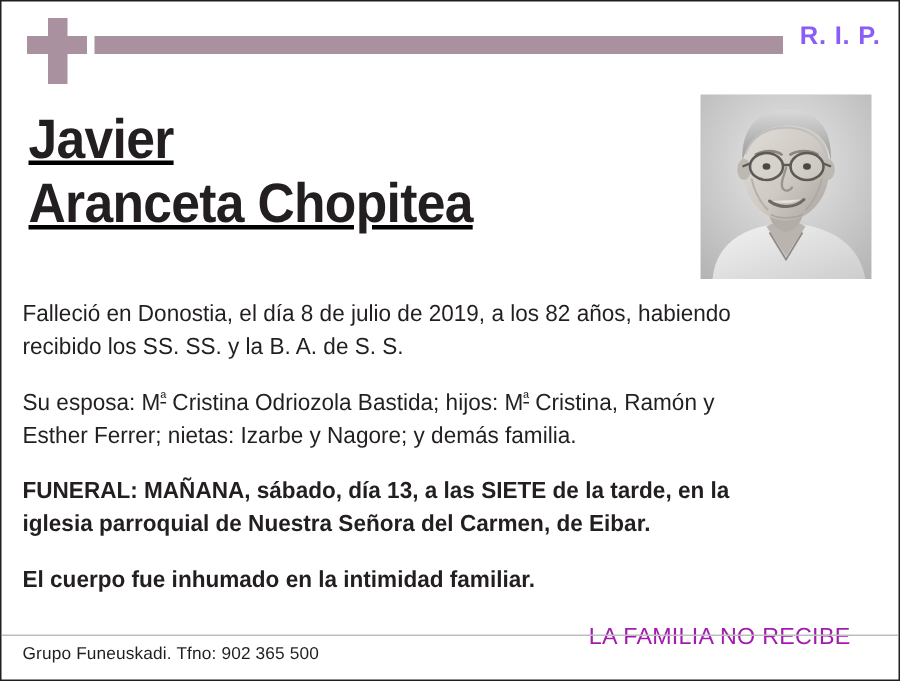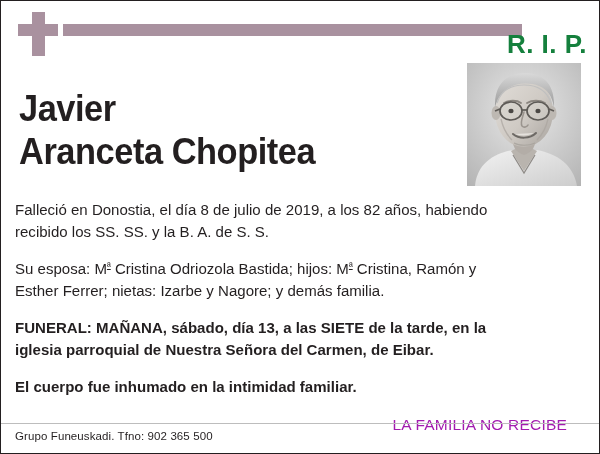--- a/index.html
+++ b/index.html
@@ -52,35 +52,36 @@
     position: absolute;
     left: 62px;
     top: 23px;
     width: 459px;
     height: 12px;
     background: #a9919f;
   }
   .rip {
     position: absolute;
     right: 12px;
-    top: 30px;
-    font-size: 26px;
+    top: 14px;
+    font-size: 17px;
     font-weight: bold;
     letter-spacing: 0.5px;
-    color: #15803d;
+    color: #8b5cf6;
     line-height: 1;
     font-family: "Liberation Sans", sans-serif;
   }
 
   
   .nameblock {
     position: absolute;
     left: 18px;
-    top: 86px;
+    top: 70px;
     width: 440px;
+    text-decoration: underline;
   }
   .name-line {
     font-size: 37px;
     font-weight: bold;
     color: #231f20;
     line-height: 1.17;
     letter-spacing: -0.5px;
     transform: scaleX(0.93);
     transform-origin: left center;
     white-space: nowrap;

